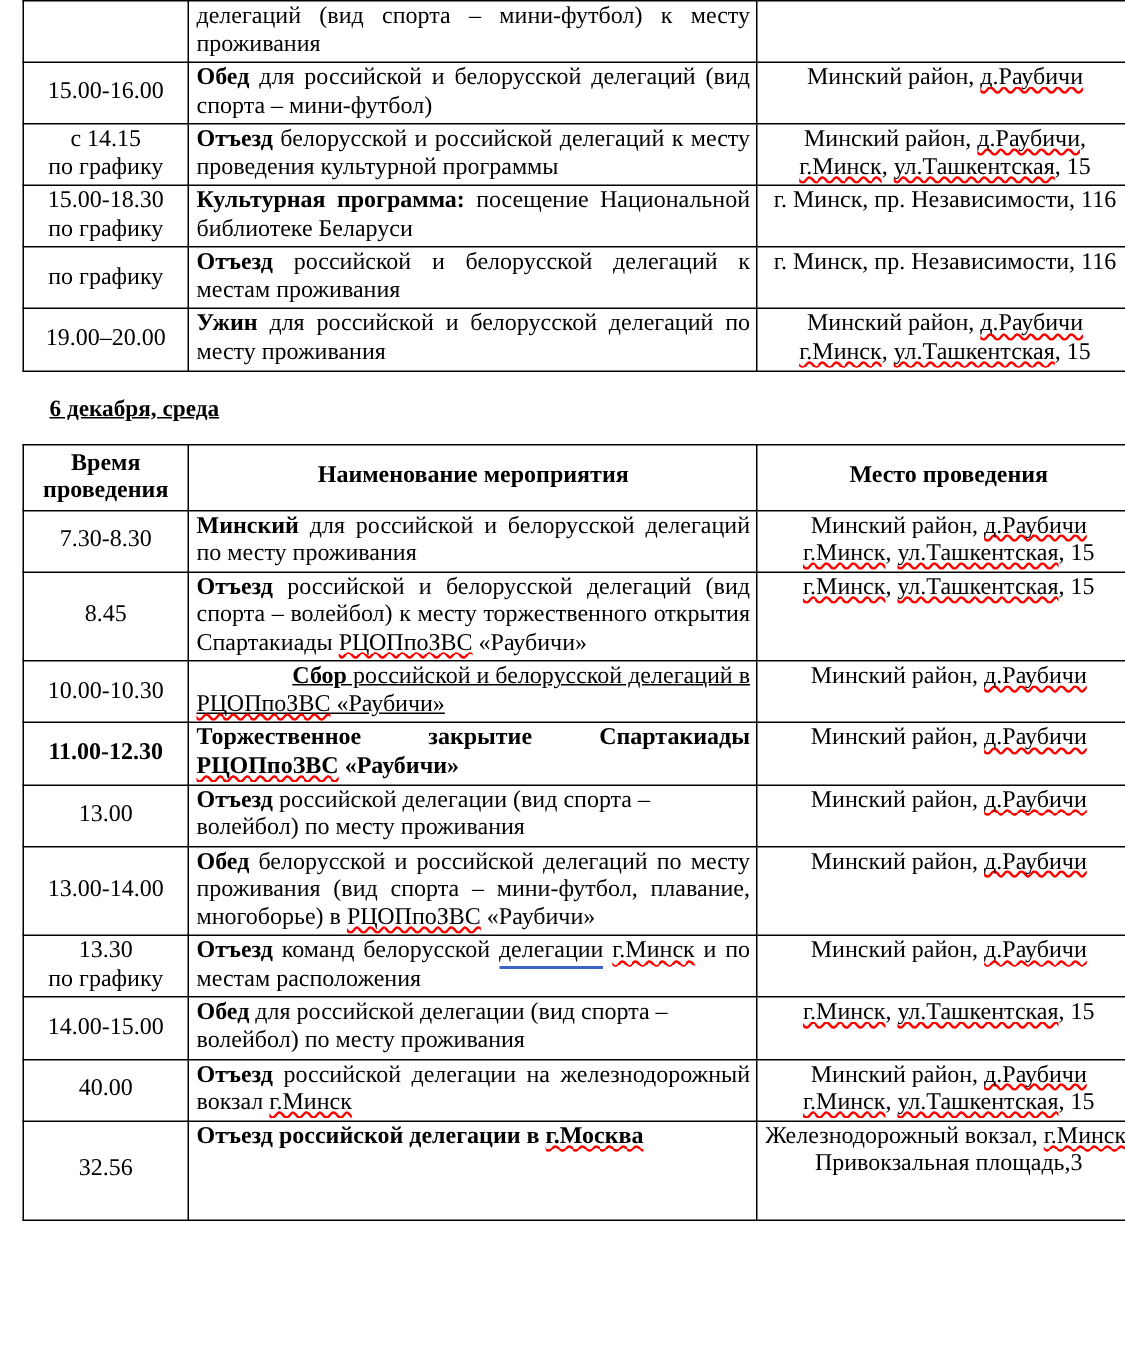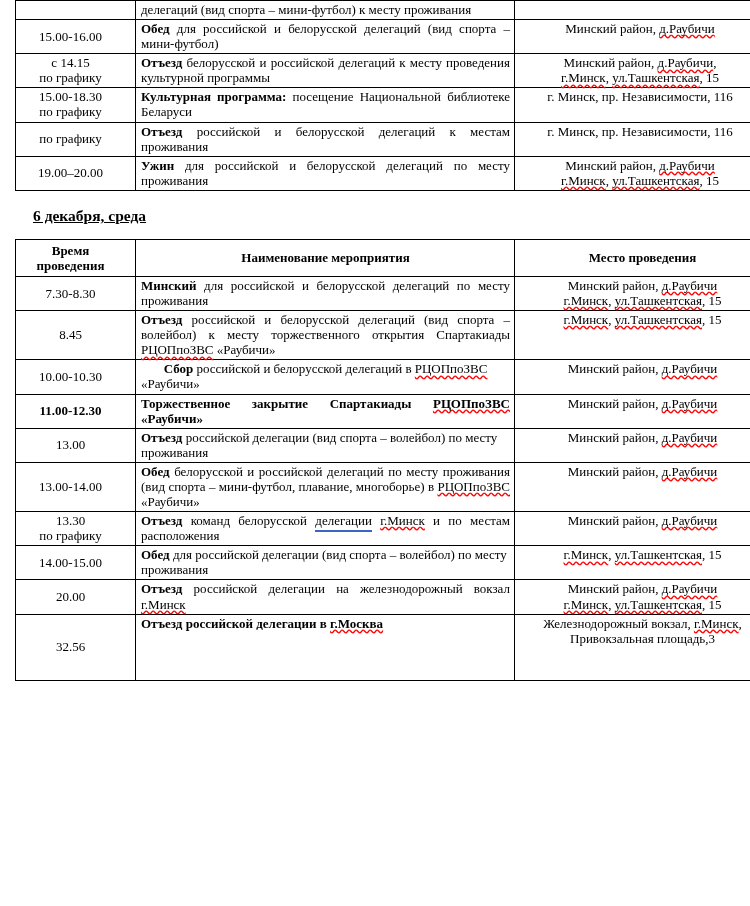--- a/index.html
+++ b/index.html
@@ -25,29 +25,29 @@
   table.sched {
     border-collapse: collapse;
     table-layout: fixed;
     margin: 0 0 0 15px;
     border: 1.6px solid #000;
   }
   table.sched td {
     border: 1.3px solid #000;
     vertical-align: top;
     padding: 1px 4px 2px 5px;
-    font-size: 13px;
+    font-size: 16px;
     line-height: 1.16;
   }
   table.sched td.c-time {
     width: 105px;
     text-align: center;
     vertical-align: middle;
     padding-left: 2px;
-    padding-right: 12px;
+    padding-right: 2px;
   }
   table.sched td.c-event {
     width: 369px;
     text-align: justify;
     text-align-last: left;
     hyphens: none;
   }
   table.sched td.c-place {
     width: 245px;
     text-align: center;
@@ -143,21 +143,21 @@
       </tr>
 
       <tr>
         <td class="c-time">8.45</td>
         <td class="c-event"><b>Отъезд</b> российской и белорусской делегаций (вид спорта – волейбол) к месту торжественного открытия Спартакиады <span class="sp">РЦОПпоЗВС</span> «Раубичи»</td>
         <td class="c-place"><span class="sp">г.Минск</span>, <span class="sp">ул.Ташкентская</span>, 15</td>
       </tr>
 
       <tr>
         <td class="c-time">10.00-10.30</td>
-        <td class="c-event" style="text-align:center;"><b>Сбор</b> российской и белорусской делегаций в <span class="sp">РЦОПпоЗВС</span> «Раубичи»</td>
+        <td class="c-event" style="text-align:right;text-decoration:underline;"><b>Сбор</b> российской и белорусской делегаций в <span class="sp">РЦОПпоЗВС</span> «Раубичи»</td>
         <td class="c-place">Минский район, <span class="sp">д.Раубичи</span></td>
       </tr>
 
       <tr class="all-bold">
         <td class="c-time">11.00-12.30</td>
         <td class="c-event">Торжественное закрытие Спартакиады <span class="sp">РЦОПпоЗВС</span> «Раубичи»</td>
         <td class="c-place" style="font-weight:normal;">Минский район, <span class="sp">д.Раубичи</span></td>
       </tr>
 
       <tr>
@@ -178,21 +178,21 @@
         <td class="c-place">Минский район, <span class="sp">д.Раубичи</span></td>
       </tr>
 
       <tr>
         <td class="c-time">14.00-15.00</td>
         <td class="c-event" style="text-align:left;"><b>Обед</b> для российской делегации (вид спорта – волейбол) по месту проживания</td>
         <td class="c-place"><span class="sp">г.Минск</span>, <span class="sp">ул.Ташкентская</span>, 15</td>
       </tr>
 
       <tr>
-        <td class="c-time">20.00</td>
+        <td class="c-time">40.00</td>
         <td class="c-event"><b>Отъезд</b> российской делегации на железнодорожный вокзал <span class="sp">г.Минск</span></td>
         <td class="c-place">Минский район, <span class="sp">д.Раубичи</span><br><span class="sp">г.Минск</span>, <span class="sp">ул.Ташкентская</span>, 15</td>
       </tr>
 
       <tr>
         <td class="c-time">32.56</td>
         <td class="c-event" style="text-align:left;height:62px;"><b>Отъезд российской делегации в <span class="sp">г.Москва</span></b></td>
         <td class="c-place">Железнодорожный вокзал, <span class="sp">г.Минск</span>, Привокзальная площадь,3</td>
       </tr>
     </tbody>

